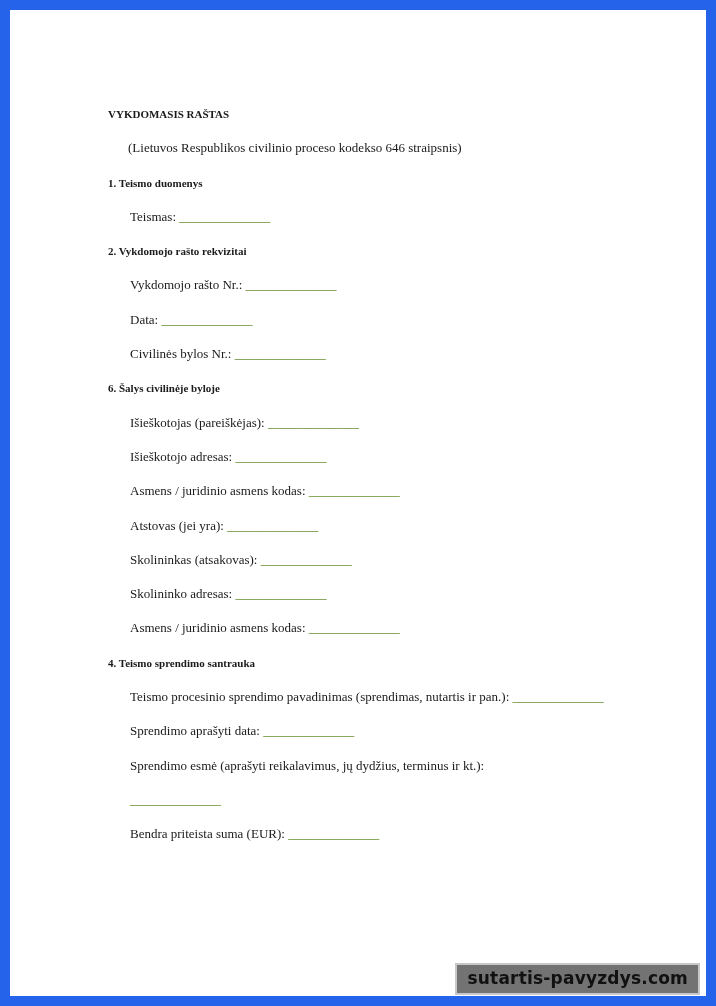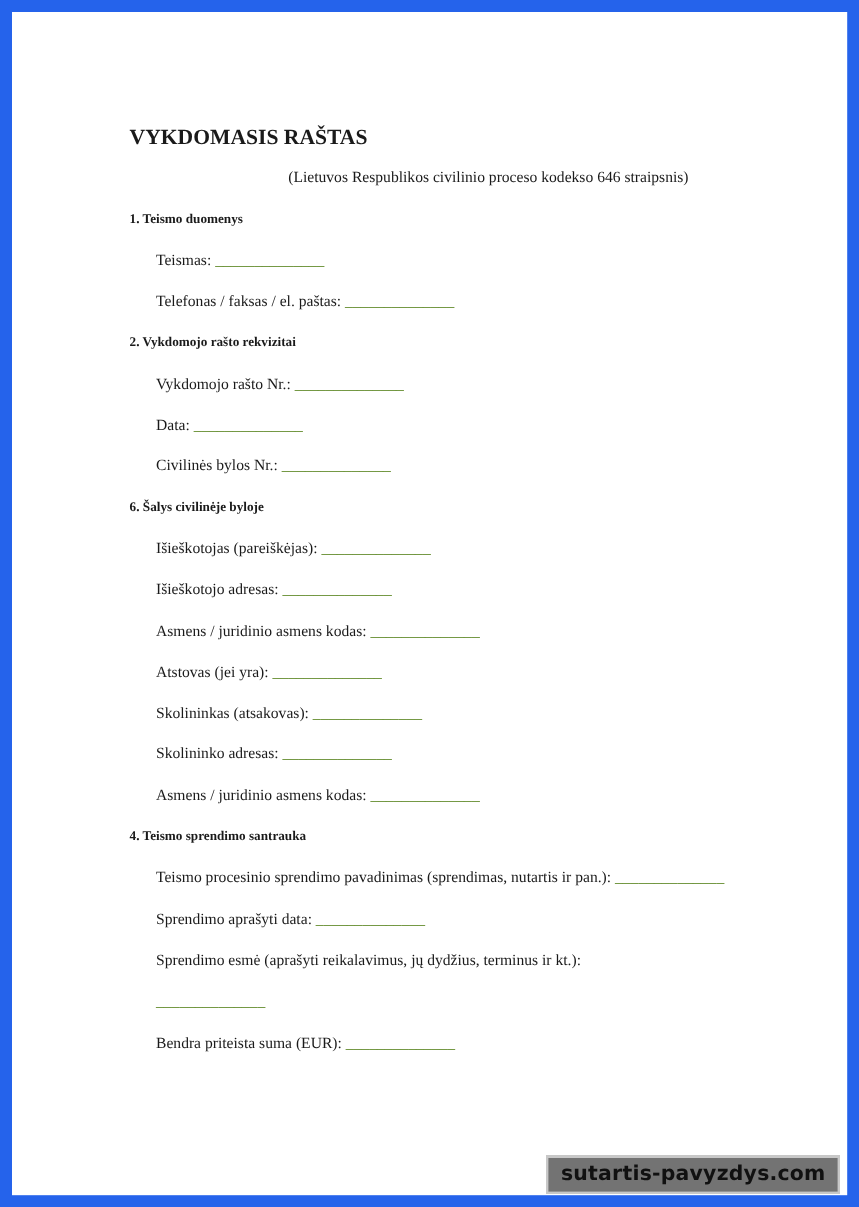--- a/index.html
+++ b/index.html
@@ -26,25 +26,24 @@
     right: 20px;
   }
   .line {
     height: 34.3px;
     line-height: 34.3px;
     font-size: 13px;
     white-space: nowrap;
   }
   .title {
     font-weight: bold;
-    font-size: 18px;
+    font-size: 11px;
   }
   .subtitle {
     padding-left: 20px;
-    text-align: center;
   }
   .heading {
     font-weight: bold;
     font-size: 11px;
   }
   .field {
     padding-left: 22px;
   }
   .field .lbl { color: #1a1a1a; text-align: center; }
   .field .blank { color: #4d7c0f; }
@@ -66,21 +65,20 @@
 <body>
 
 <div class="page">
   <div class="content">
 
     <div class="line title">VYKDOMASIS RAŠTAS</div>
     <div class="line subtitle">(Lietuvos Respublikos civilinio proceso kodekso 646 straipsnis)</div>
 
     <div class="line heading">1. Teismo duomenys</div>
     <div class="line field"><span class="lbl">Teismas:</span> <span class="blank">______________</span></div>
-    <div class="line field"><span class="lbl">Telefonas / faksas / el. paštas:</span> <span class="blank">______________</span></div>
 
     <div class="line heading">2. Vykdomojo rašto rekvizitai</div>
     <div class="line field"><span class="lbl">Vykdomojo rašto Nr.:</span> <span class="blank">______________</span></div>
     <div class="line field"><span class="lbl">Data:</span> <span class="blank">______________</span></div>
     <div class="line field"><span class="lbl">Civilinės bylos Nr.:</span> <span class="blank">______________</span></div>
 
     <div class="line heading">6. Šalys civilinėje byloje</div>
     <div class="line field"><span class="lbl">Išieškotojas (pareiškėjas):</span> <span class="blank">______________</span></div>
     <div class="line field"><span class="lbl">Išieškotojo adresas:</span> <span class="blank">______________</span></div>
     <div class="line field"><span class="lbl">Asmens / juridinio asmens kodas:</span> <span class="blank">______________</span></div>

